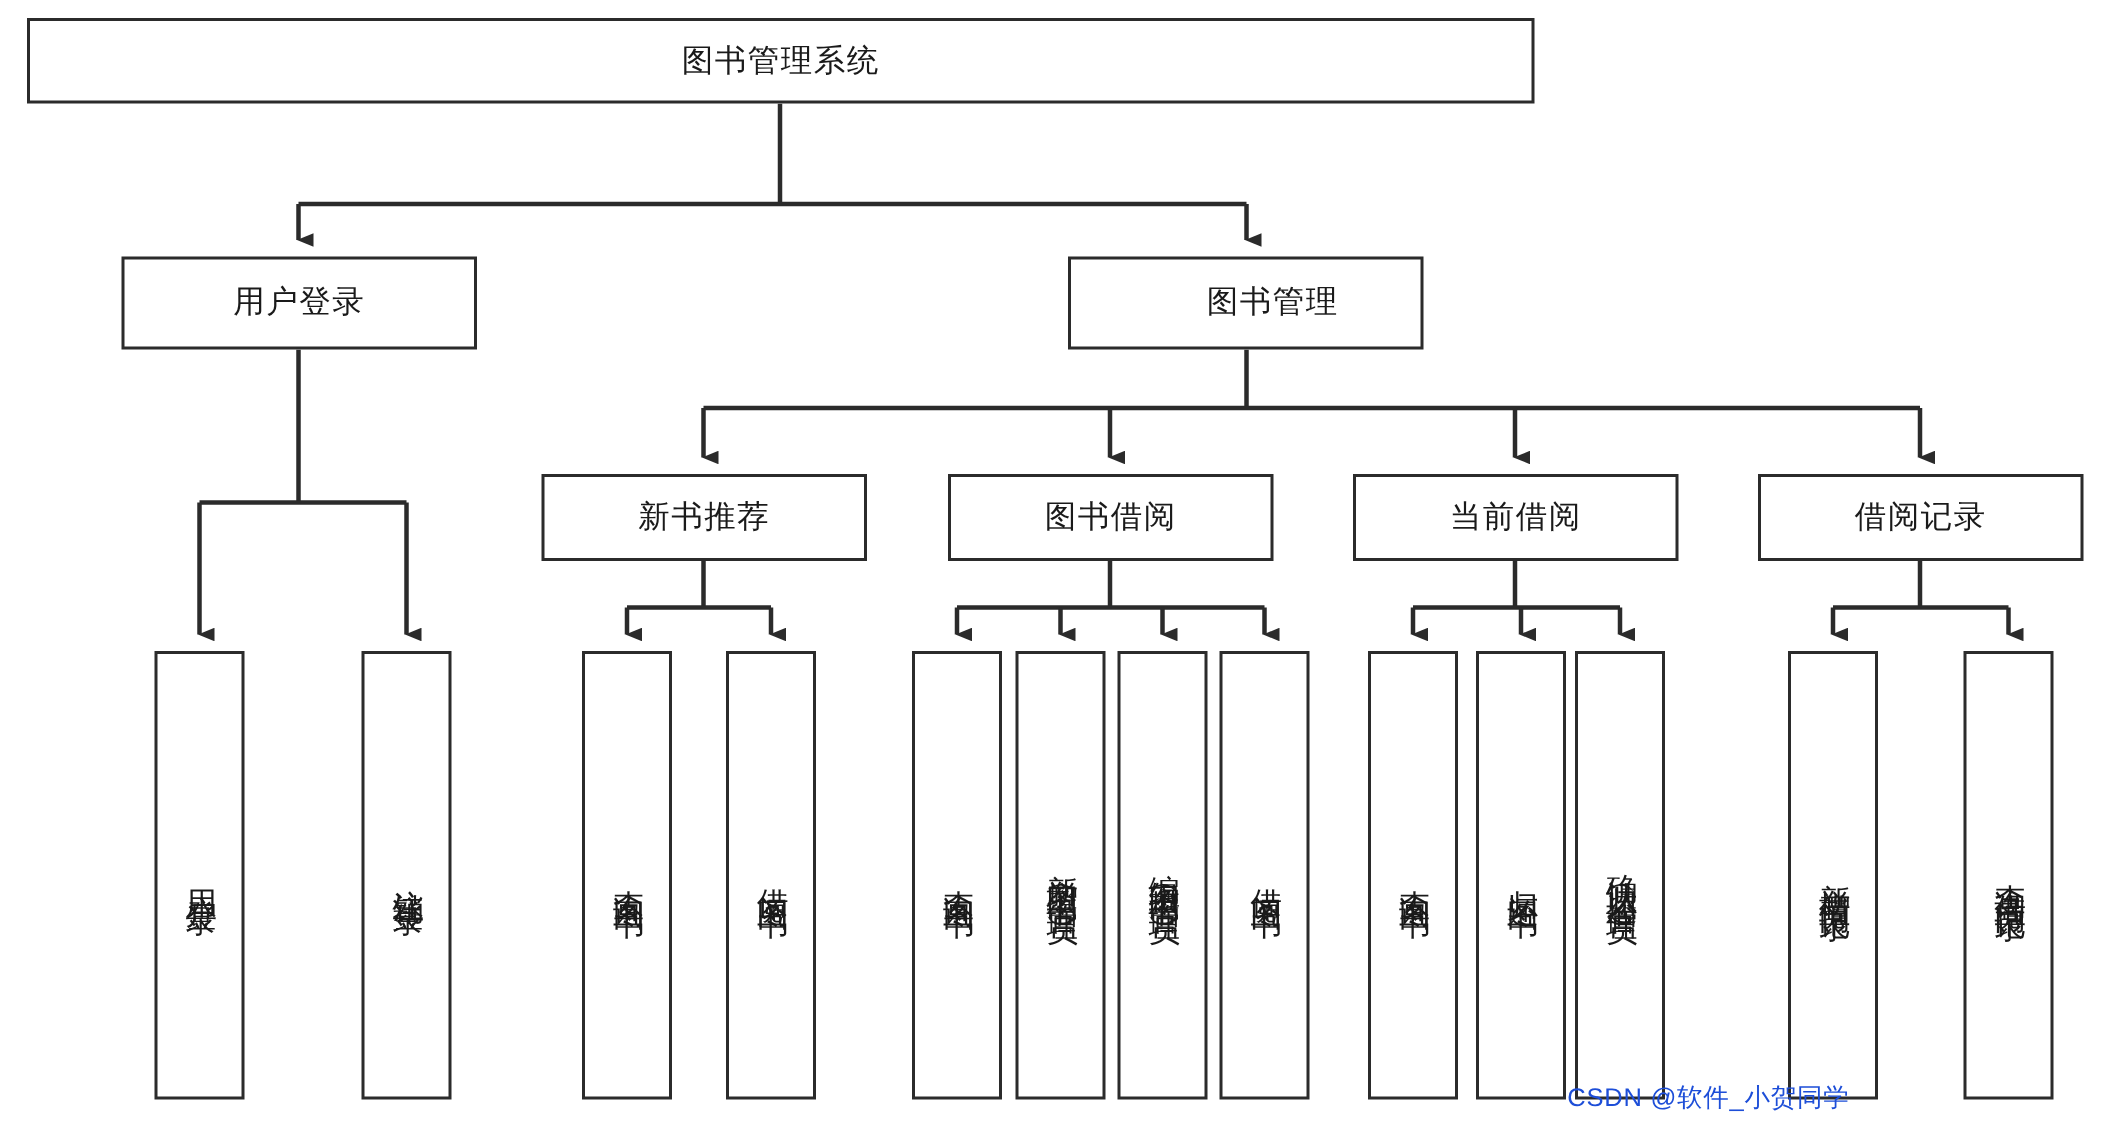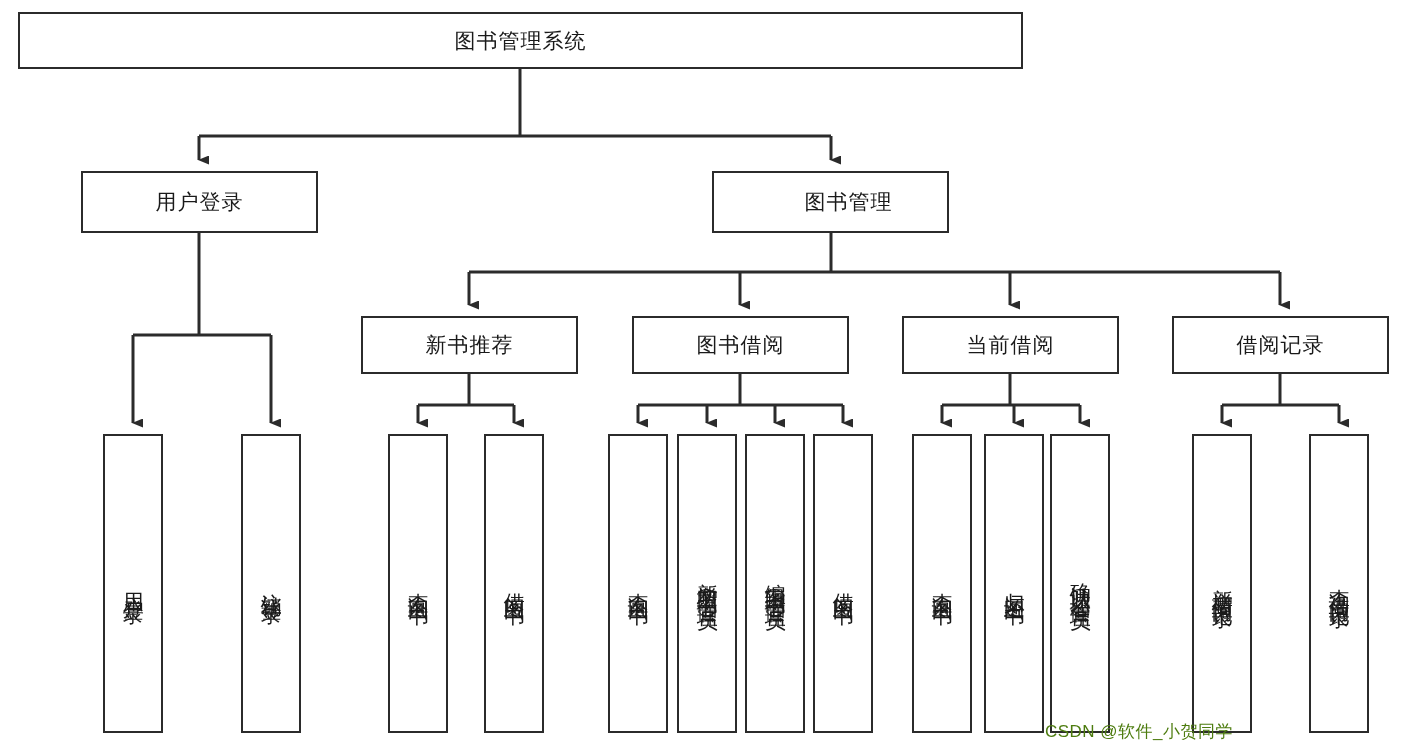--- a/index.html
+++ b/index.html
@@ -54,21 +54,21 @@
     writing-mode: vertical-rl;
     text-orientation: upright;
     display: block;
     text-align: center;
   }
   #watermark {
     position: absolute;
     right: 6px;
     bottom: 4px;
     font-size: 17px;
-    color: #4d7c0f;
+    color: #1d4ed8;
     letter-spacing: 0.5px;
     white-space: nowrap;
     font-family: "Liberation Sans", "DejaVu Sans", sans-serif;
   }
 </style>
 </head>
 <body>
 
 <div id="diagram-root">
 

